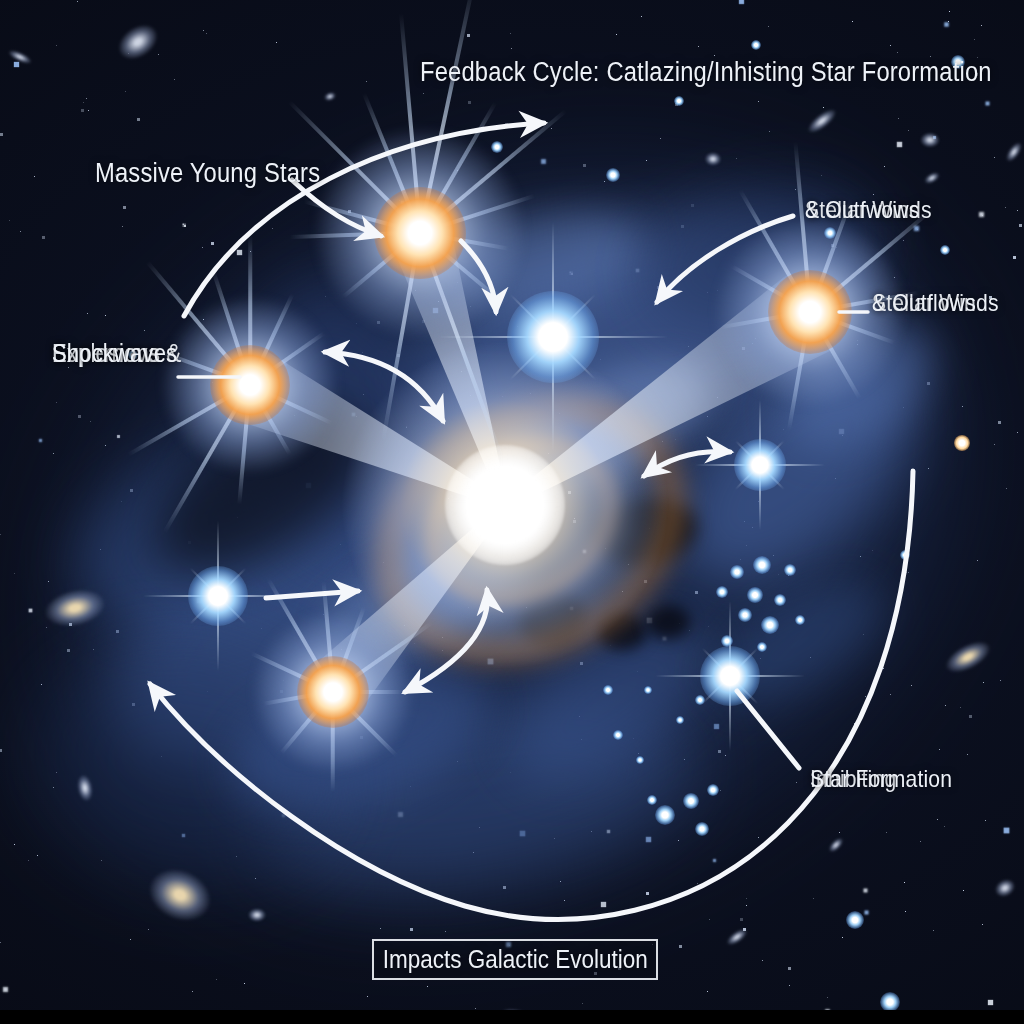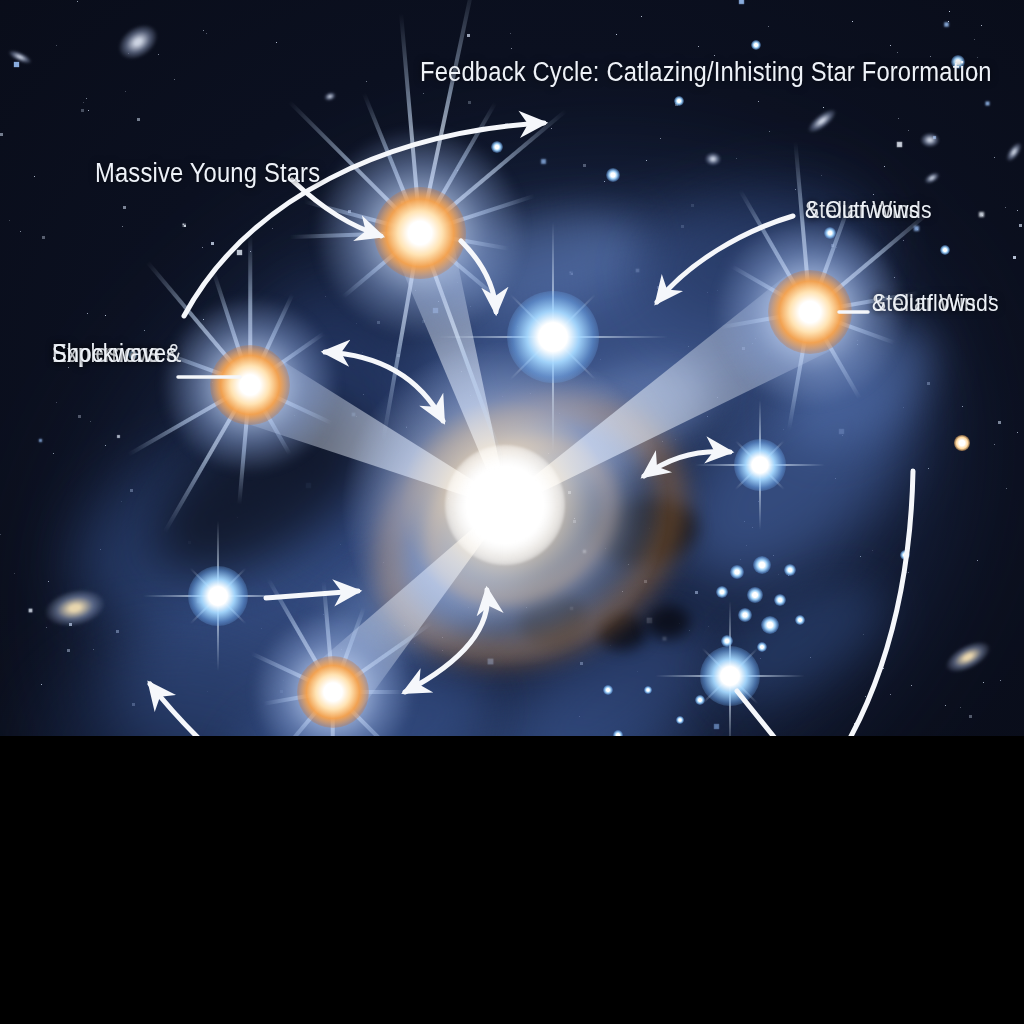--- a/index.html
+++ b/index.html
@@ -1,16 +1,16 @@
 <!DOCTYPE html>
 <html><head>
 <meta charset="utf-8">
 <style>
   html,body{margin:0;padding:0;background:#000;}
-  #canvas{position:relative;width:1024px;height:736px;overflow:hidden;
+  #canvas{position:relative;width:1024px;height:1010px;overflow:hidden;
     background:radial-gradient(ellipse 900px 700px at 52% 50%, #101a30 0%, #0b1020 45%, #080b16 100%);
     font-family:"Liberation Sans", sans-serif;}
   #canvas *{position:absolute;}
   .lbl{color:#eef2f8;transform:scaleX(.88);transform-origin:left top;
        text-shadow:0 0 8px rgba(0,0,0,.65);white-space:nowrap;font-weight:500;letter-spacing:.2px;}
   .lbl span{display:block;position:static;}
   #impacts-box{left:372px;top:939px;width:282px;height:37px;border:2px solid rgba(242,245,250,.9);
        display:flex;align-items:center;justify-content:center;background:rgba(8,11,20,.35);}
   #impacts-box span{position:static;color:#eef2f8;font-size:25px;font-weight:500;transform:scaleX(.9);
        white-space:nowrap;text-shadow:0 0 8px rgba(0,0,0,.65);}
@@ -234,13 +234,16 @@
     <span>Supernova</span>
     <span>Explosions &amp;</span>
     <span>Shockwaves</span>
   </div>
 
   <div class="lbl" style="left:810px;top:763px;font-size:24px;line-height:31px;">
     <span>Inhibiting</span>
     <span>Star Formation</span>
   </div>
 
+  <div id="impacts-box">
+    <span>Impacts Galactic Evolution</span>
+  </div>
 </div>
 
 </body></html>

